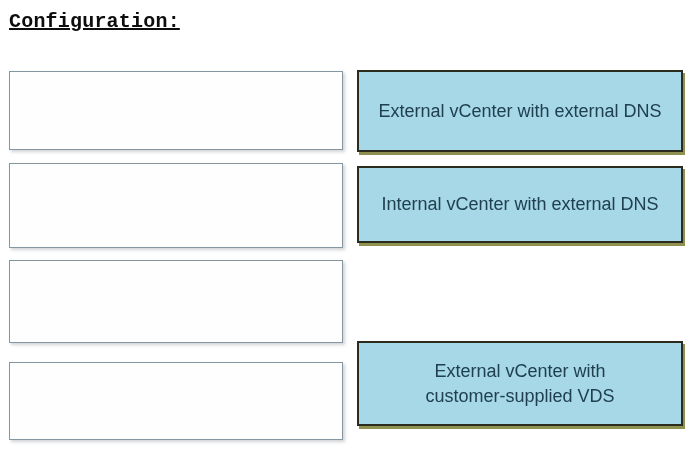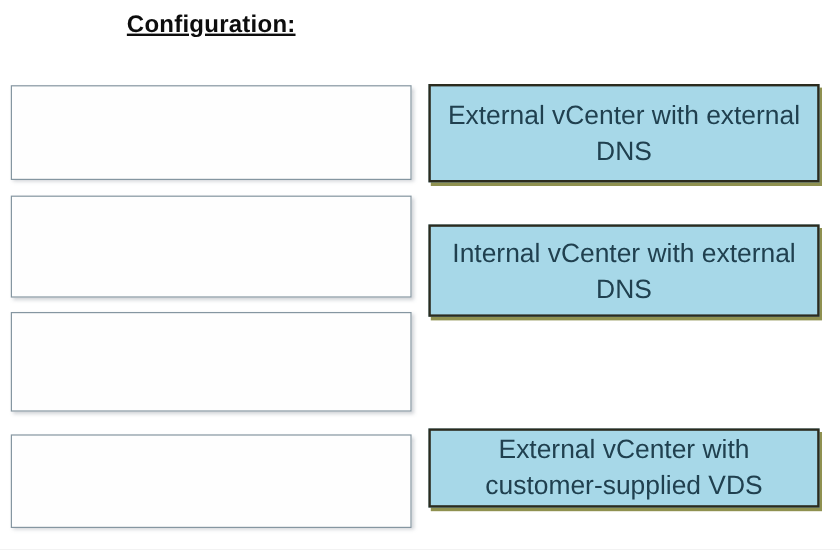--- a/index.html
+++ b/index.html
@@ -15,26 +15,26 @@
   html,body{background:#e9e9e9;}
   .canvas{
     position:relative;
     width:700px;height:458px;
     background:var(--page-bg);
     font-family:"Liberation Sans","DejaVu Sans",sans-serif;
     overflow:hidden;
   }
   .col-header{
     position:absolute;
-    text-align:center;
     font-size:20px;
     font-weight:bold;
     color:var(--header);
     text-decoration:underline;
     letter-spacing:0.2px;
+    font-family:Liberation Mono, monospace;
   }
   .config-header{left:9px;top:10px;width:334px;}
   .char-header{left:357px;top:6px;width:326px;}
   .slot{
     position:absolute;
     left:9px;width:334px;
     background:#fefefe;
     border:1px solid var(--slot-border);
     box-shadow:2px 2px 3px rgba(120,130,140,0.35);
   }
@@ -46,25 +46,25 @@
     position:absolute;
     left:357px;width:326px;
     background:var(--item-fill);
     border:2px solid var(--item-border);
     box-shadow:2px 3px 0 var(--item-shadow);
     display:flex;align-items:center;justify-content:center;
     text-align:center;
     cursor:default;
   }
   .item1{top:70px;height:82px;}
-  .item2{top:166px;height:77px;margin-top:21px;}
+  .item2{top:166px;height:77px;}
   .item3{top:262px;height:78px;}
-  .item4{top:357px;height:66px;}
+  .item4{top:341px;height:85px;}
   .item-label{
-    font-size:22px;
+    font-size:18px;
     line-height:1.35;
     color:var(--text);
     white-space:pre-line;
     padding:0 6px;
   }
 </style>
 </head>
 <body>
 
 <div class="canvas">

